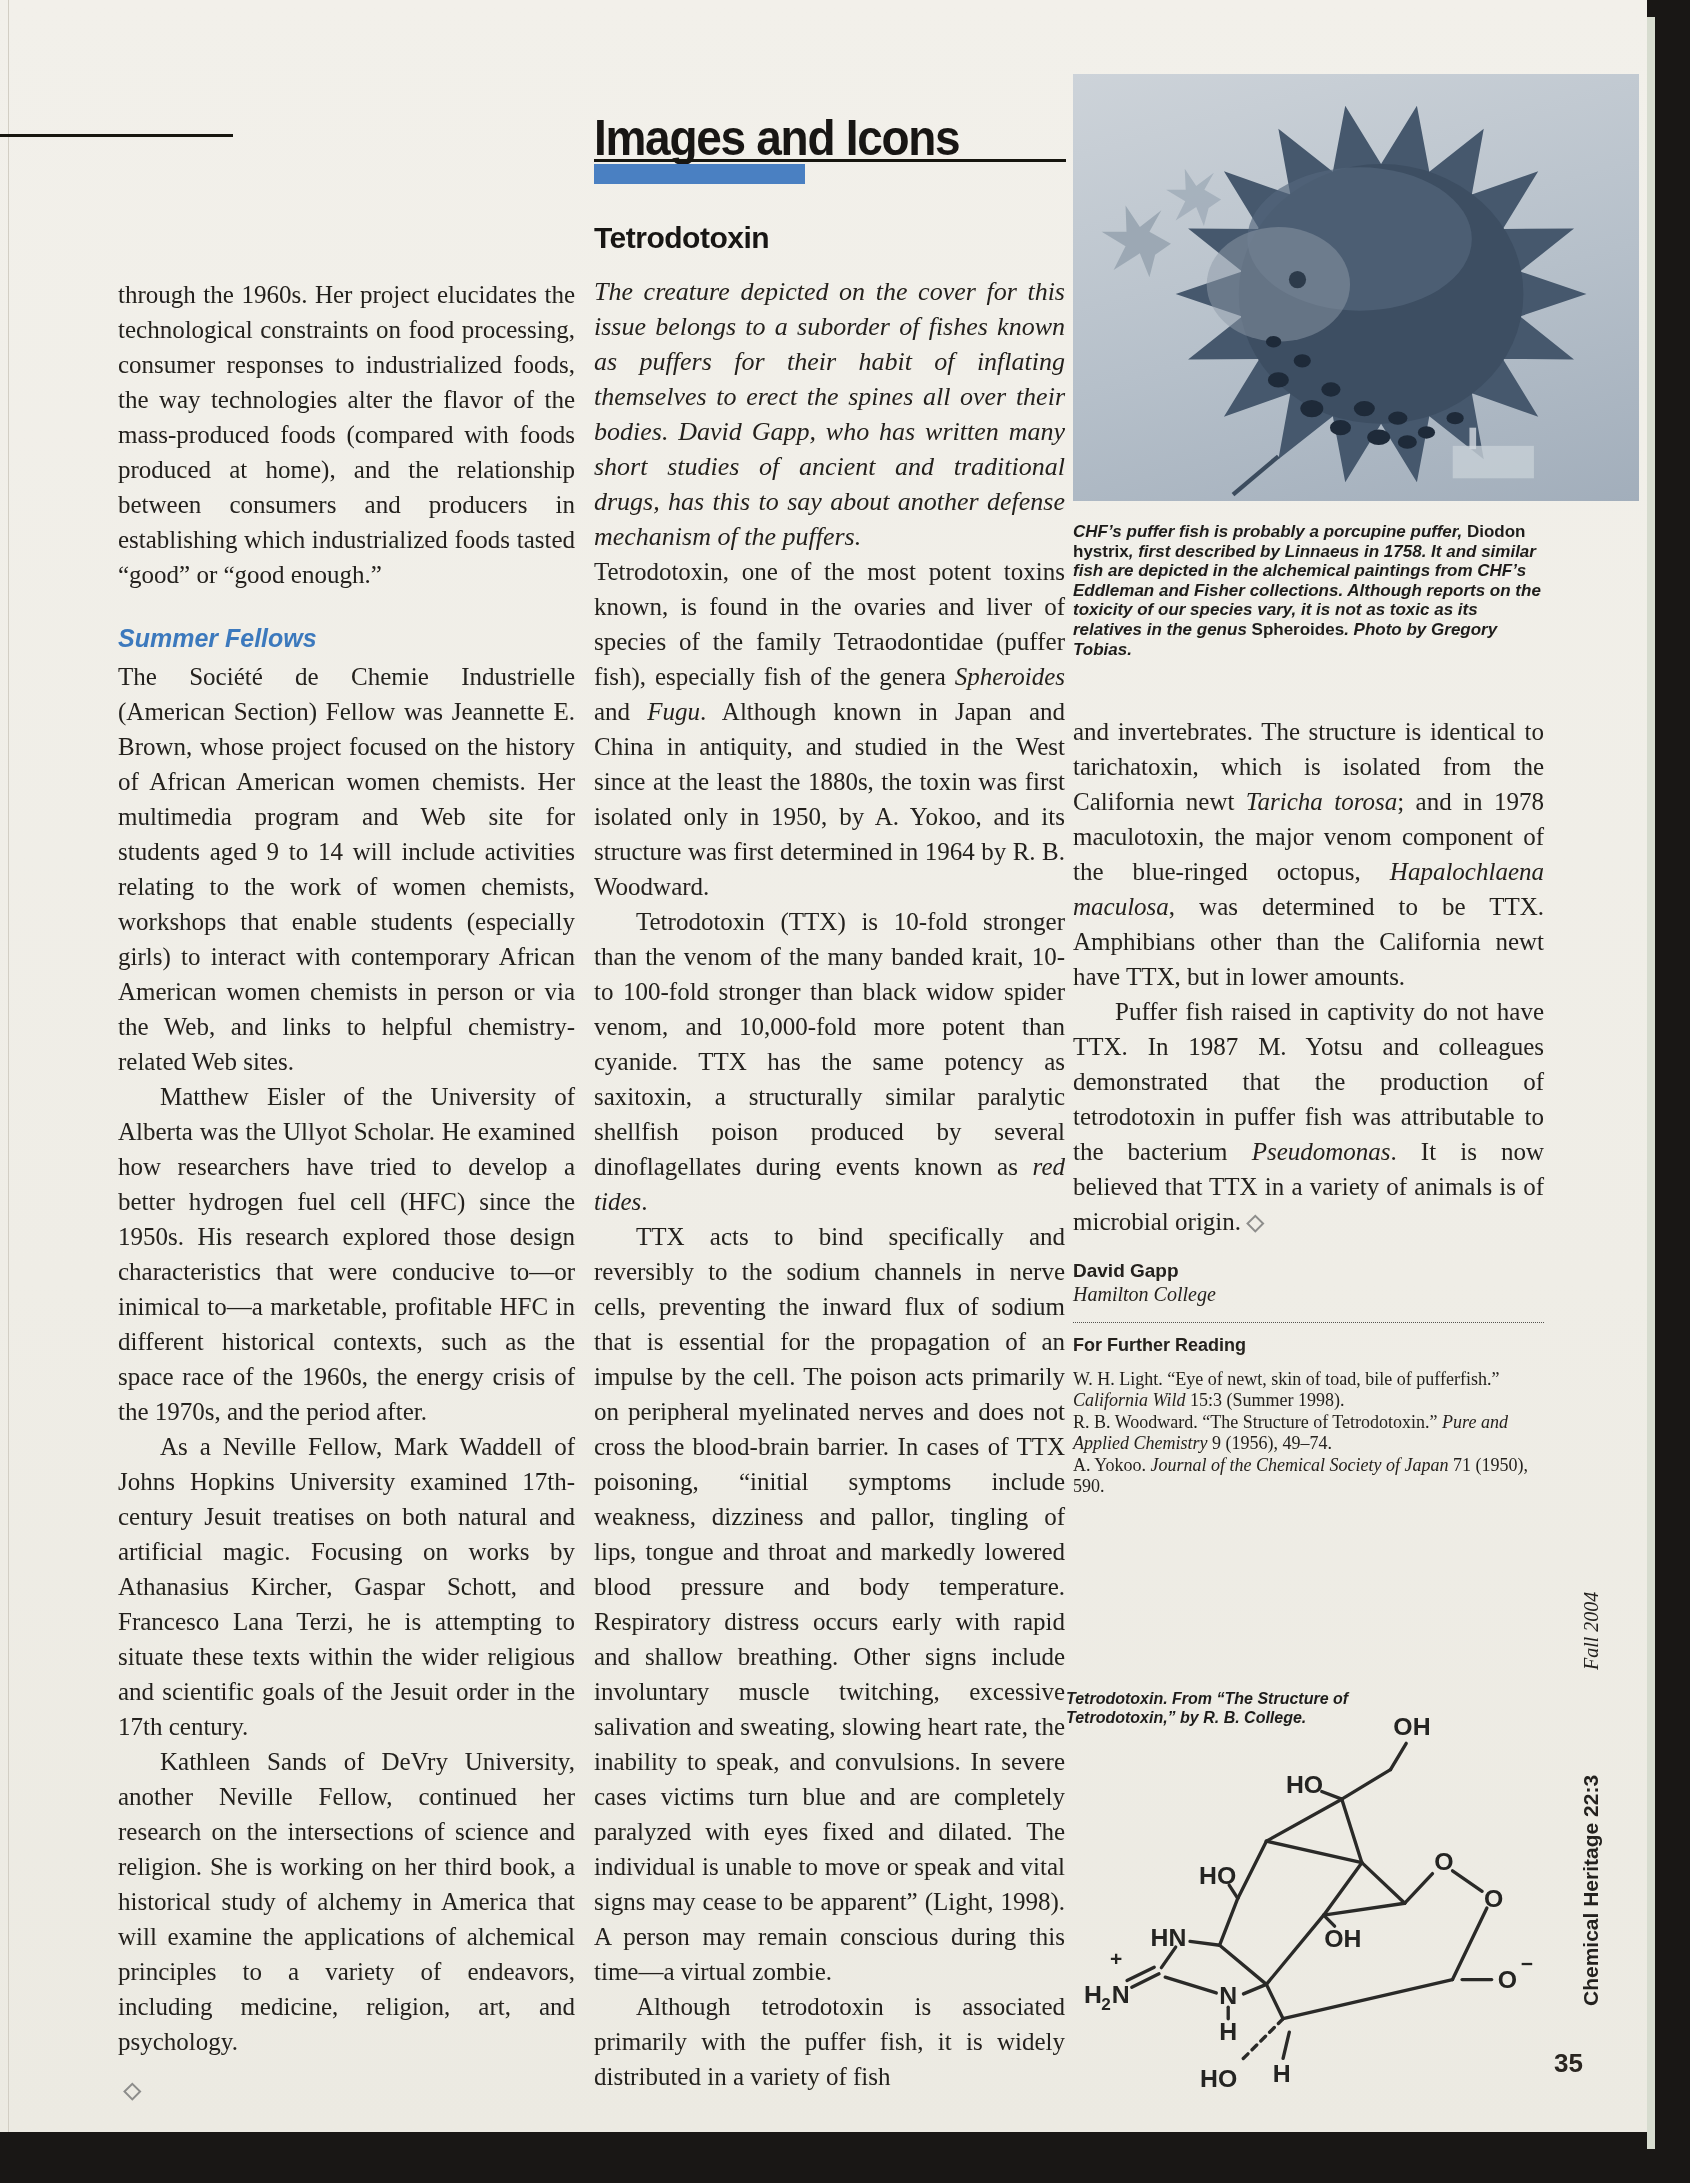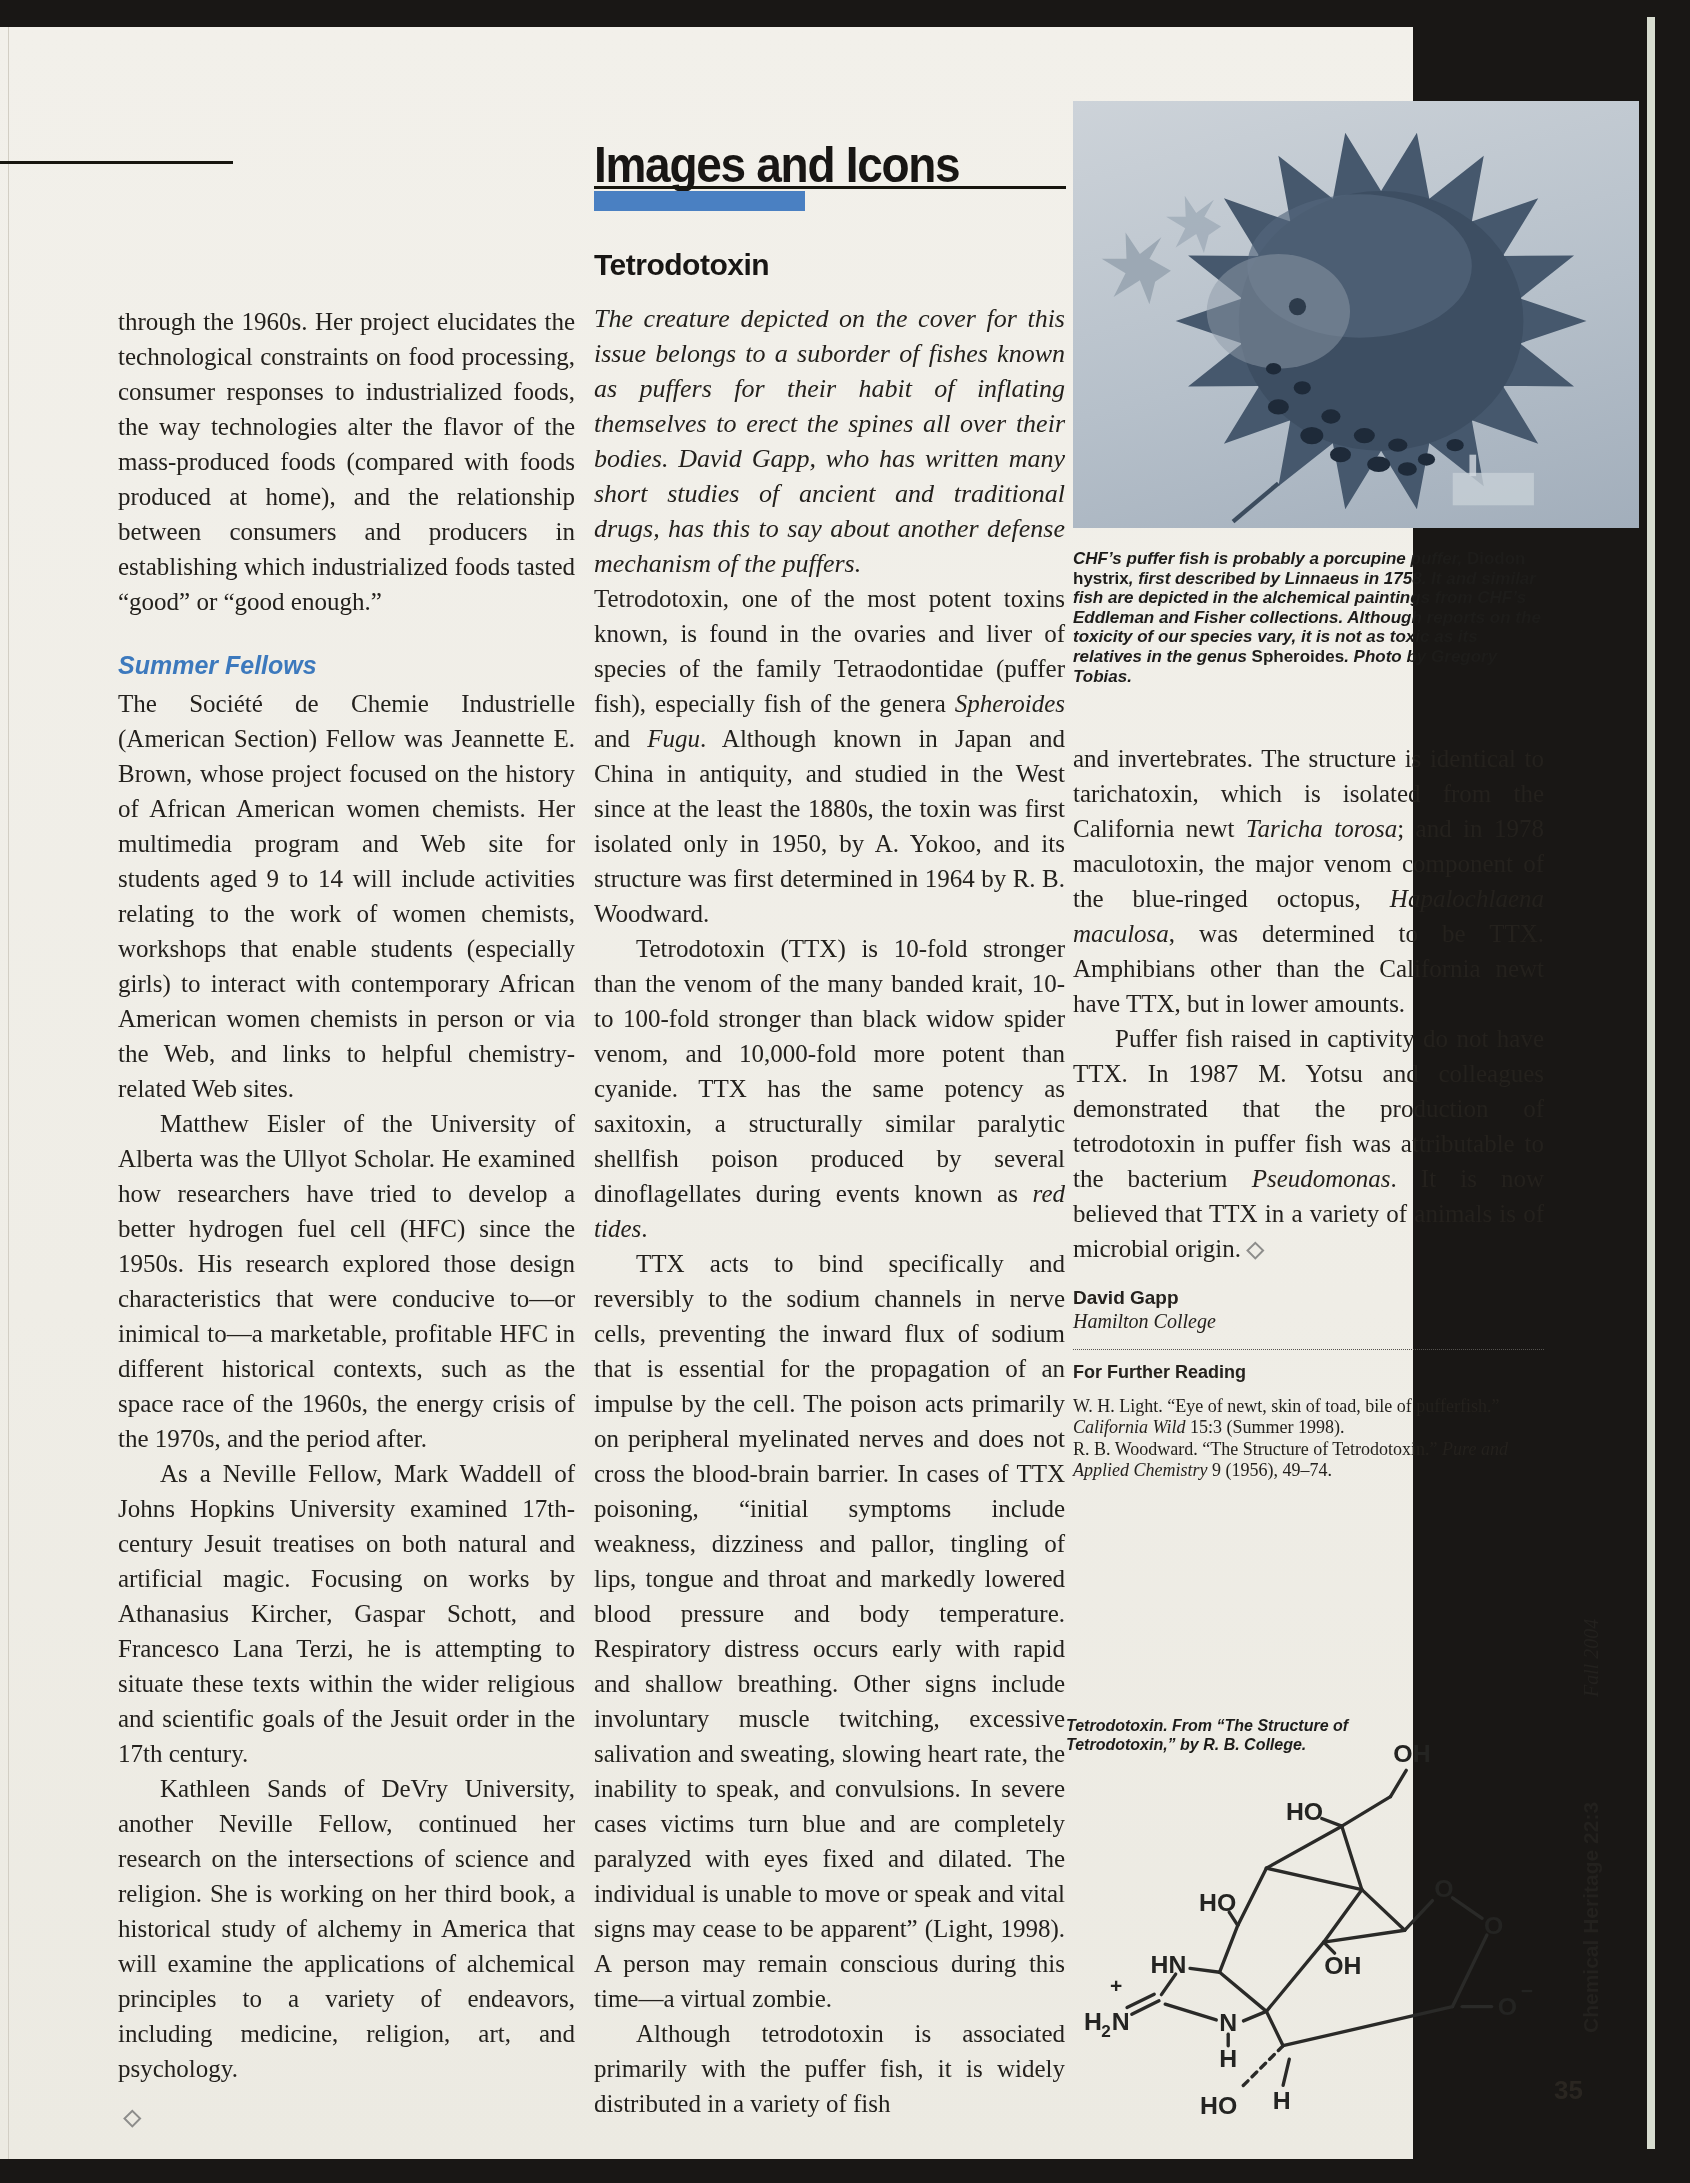--- a/index.html
+++ b/index.html
@@ -1,18 +1,18 @@
 <!DOCTYPE html>
 <html style="font-size:7.6px"><head>
 <meta charset="utf-8">
 <style>
   html,body{margin:0;padding:0;}
   body{width:1691px;height:2183px;background:#191715;position:relative;overflow:hidden;
        font-family:"Liberation Serif",serif;color:#24211d;}
-  .paper{position:absolute;left:0;top:27px;width:1413px;height:2132px;
+  .paper{position:absolute;left:0;top:0;width:1647px;height:2132px;
          background:linear-gradient(180deg,#f2f0ea 0%,#efede6 60%,#eceae2 100%);}
   .page-edge{position:absolute;left:1647px;top:17px;width:7.6px;height:2132px;background:#d7dccf;}
   .crease{position:absolute;left:7.6px;top:0;width:1.4px;height:2132px;background:#d2cec4;}
   
   .left-rule{position:absolute;left:0;top:134px;width:233px;height:3.3px;background:#17160f;}
   .hdr-title{position:absolute;left:594px;top:109px;width:478px;
              font-family:"Liberation Sans",sans-serif;font-weight:700;font-size:50px;
              letter-spacing:-1.4px;color:#181614;transform:scaleX(.92);transform-origin:left top;}
   .hdr-rule{position:absolute;left:594px;top:159px;width:472px;height:3.3px;background:#17160f;}
   .hdr-bar{position:absolute;left:594px;top:164px;width:211px;height:20px;}
@@ -126,20 +126,21 @@
 
   <div class="col col-right">
     <p><span class="sg-n">and invertebrates. The structure is identical to tarichatoxin, which is isolated from the California newt </span><span class="sg-i">Taricha torosa</span><span class="sg-n">; and in 1978 maculotoxin, the major venom component of the blue-ringed octopus, </span><span class="sg-i">Hapalochlaena maculosa</span><span class="sg-n">, was determined to be TTX. Amphibians other than the California newt have TTX, but in lower amounts.</span></p>
     <p class="ind"><span><span class="sg-n">Puffer fish raised in captivity do not have TTX. In 1987 M. Yotsu and colleagues demonstrated that the production of tetrodotoxin in puffer fish was attributable to the bacterium </span><span class="sg-i">Pseudomonas</span><span class="sg-n">. It is now believed that TTX in a variety of animals is of microbial origin.</span></span><span class="orn"></span></p>
     <div class="byline-name">David Gapp</div>
     <div class="byline-aff">Hamilton College</div>
     <hr class="dot-rule">
     <div class="ffr-head">For Further Reading</div>
     <p class="ref"><span class="sg-n">W. H. Light. “Eye of newt, skin of toad, bile of pufferfish.” </span><span class="sg-i">California Wild</span><span class="sg-n"> 15:3 (Summer 1998).</span></p>
     <p class="ref"><span class="sg-n">R. B. Woodward. “The Structure of Tetrodotoxin.” </span><span class="sg-i">Pure and Applied Chemistry</span><span class="sg-n"> 9 (1956), 49–74.</span></p>
+    <p class="ref"><span class="sg-n">A. Yokoo. </span><span class="sg-i">Journal of the Chemical Society of Japan</span><span class="sg-n"> 71 (1950), 590.</span></p>
   </div>
 
   <div class="chem-caption">Tetrodotoxin. From “The Structure of Tetrodotoxin,” by R. B. College.</div>
   <svg class="chem" viewBox="0 0 1010 880">
 
     <line x1="693" y1="95" x2="660" y2="150"></line>
     <line x1="660" y1="150" x2="558" y2="212"></line>
     <line x1="516" y1="196" x2="558" y2="212"></line>
     <line x1="558" y1="212" x2="600" y2="345"></line>
     <line x1="558" y1="212" x2="400" y2="300"></line>

